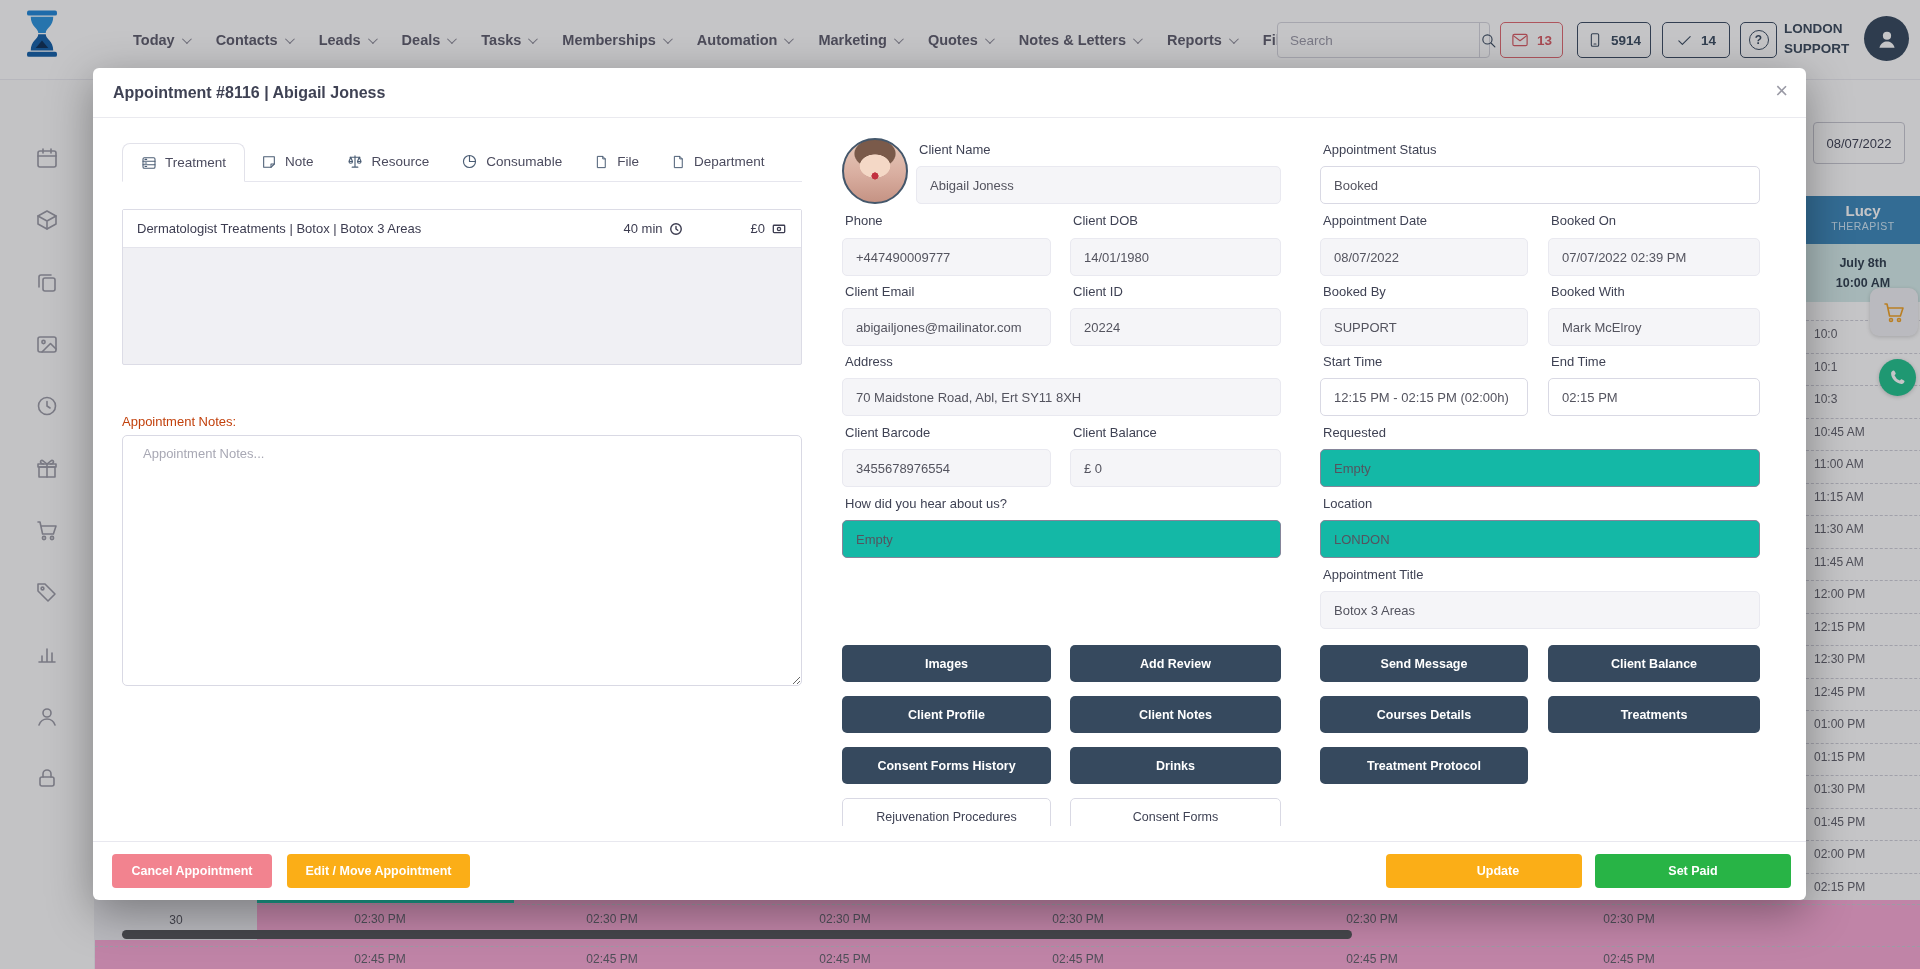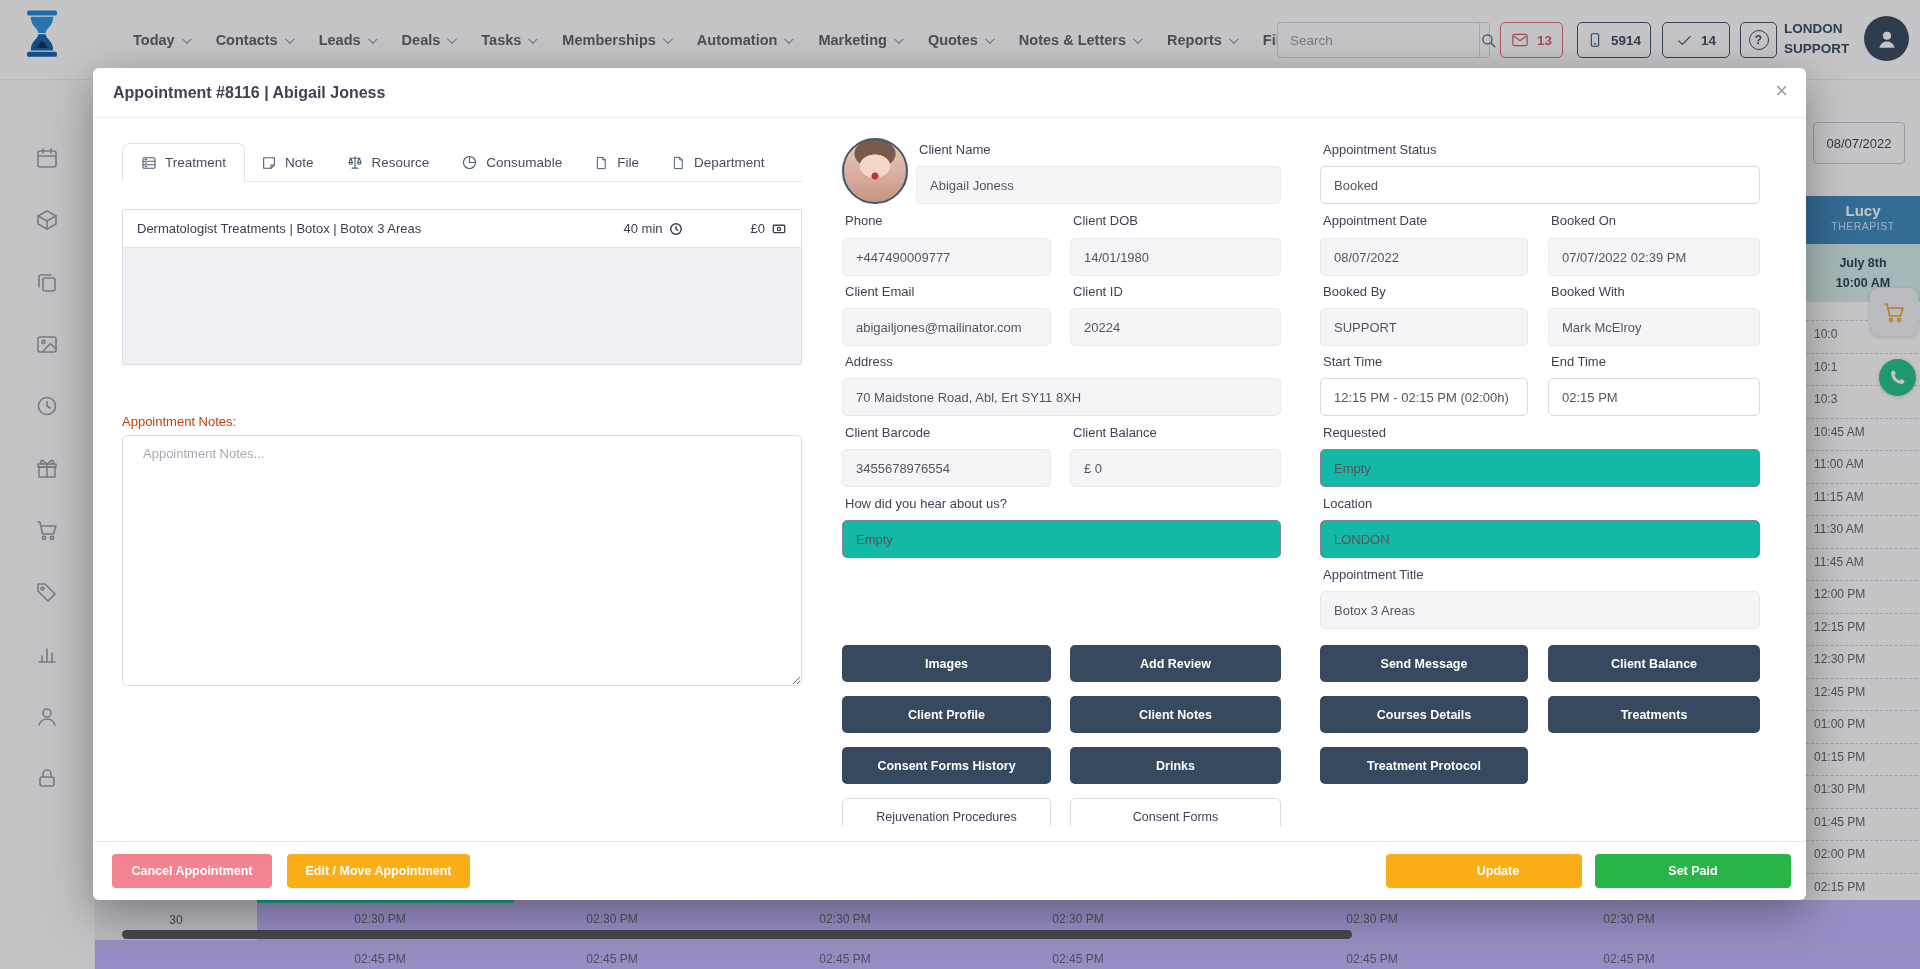--- a/index.html
+++ b/index.html
@@ -34,37 +34,37 @@
   .col-name { font-size:15px; font-weight:bold; }
   .col-role { font-size:10.5px; color:#cfe6f4; letter-spacing:.5px; margin-top:1px; }
   .event-cell { position:absolute; left:0; top:164px; width:114px; height:58px; background:#d6edeb; color:#2f3e4e; font-size:12.5px; text-align:center; padding-top:9px; line-height:1.6; font-weight:bold; }
   .cal-row { position:absolute; left:0; width:126px; height:33px; border-top:1px dashed #cfcfd8; }
   .cal-row span { display:block; padding:6px 0 0 8px; font-size:12px; color:#62626c; }
   .fab { position:absolute; display:flex; align-items:center; justify-content:center; cursor:pointer; }
   .fab.cart { left:64px; top:208px; width:48px; height:48px; border-radius:9px; background:#f1f1f4; box-shadow:0 1px 4px rgba(0,0,0,.18); color:#f0a224; }
   .fab.phone { left:73px; top:279px; width:37px; height:37px; border-radius:50%; background:#22c38e; box-shadow:0 1px 4px rgba(0,0,0,.22); }
 
   
-  .bottom-band { position:absolute; left:95px; top:900px; width:1825px; height:69px; background:#c4b5fd; z-index:3; }
+  .bottom-band { position:absolute; left:95px; top:900px; width:1825px; height:69px; background:#f9a8d4; z-index:3; }
   .gutter { position:absolute; left:0; top:0; width:162px; height:40px; background:#efeff3; display:flex; align-items:center; justify-content:center; font-size:12px; color:#55555f; }
   .teal-line { position:absolute; left:162px; top:0; width:257px; height:3px; background:#1cc9ae; }
   .dash1 { position:absolute; left:162px; top:4px; right:0; border-top:1px dashed #c9c9d2; }
   .dash2 { position:absolute; left:0; top:46px; right:0; border-top:1px dashed #c9c9d2; }
   .slot-row { position:absolute; left:0; width:100%; height:16px; }
   .slot-label { position:absolute; transform:translateX(-50%); font-size:12px; color:#62626c; white-space:nowrap; }
   .hscroll { position:absolute; left:27px; top:30px; width:1230px; height:9px; border-radius:5px; background:#55565a; cursor:grab; }
 
   
   .overlay { position:absolute; inset:0; background:rgba(25,25,30,0.25); z-index:50; }
   .modal { position:absolute; left:93px; top:68px; width:1713px; height:832px; background:#fff; border-radius:6px; box-shadow:0 12px 45px rgba(0,0,0,.35); z-index:100; }
   .modal-head { position:absolute; left:0; top:0; right:0; height:50px; border-bottom:1px solid #eaeaef; display:flex; align-items:center; padding:0 20px; }
   .modal-head h1 { font-size:16px; font-weight:bold; color:#3f4254; }
   .close-btn { position:absolute; right:18px; top:12px; border:0; background:transparent; font-size:22px; color:#9a9aa5; cursor:pointer; line-height:1; font-family:"Liberation Sans",sans-serif; }
 
-  .tabs { position:absolute; left:29px; top:75px; width:680px; height:39px; border-bottom:1px solid #e6e6ee; display:flex; }
+  .tabs { position:absolute; left:29px; top:75px; width:680px; height:39px; border-bottom:1px solid #e6e6ee; display:flex; align-items:flex-end; }
   .tab { display:flex; align-items:center; gap:8px; font-size:13.5px; color:#4b4b5e; height:39px; padding:0 16px; cursor:pointer; white-space:nowrap; }
   .tab svg { color:#4b5d74; }
   .tab.active { border:1px solid #e2e2ea; border-bottom:1px solid #fff; border-radius:8px 8px 0 0; background:#fff; margin-bottom:-1px; padding:0 18px; }
 
   .treat-panel { position:absolute; left:29px; top:141px; width:680px; height:156px; border:1px solid #dcdce6; border-radius:2px; background:#f0f0f4; }
   .treat-row { height:38px; background:#fff; border-bottom:1px solid #e4e4ec; display:flex; align-items:center; padding:0 14px; font-size:13px; color:#3c3c50; cursor:pointer; }
   .tname { flex:1; }
   .tdur { display:flex; align-items:center; gap:6px; color:#3c3c50; margin-right:68px; }
   .tprice { display:flex; align-items:center; gap:6px; color:#3c3c50; }
 

